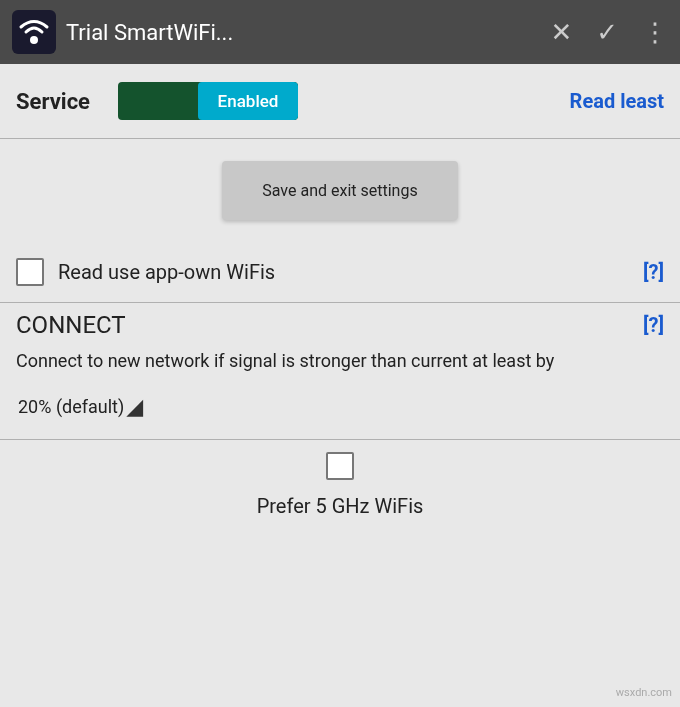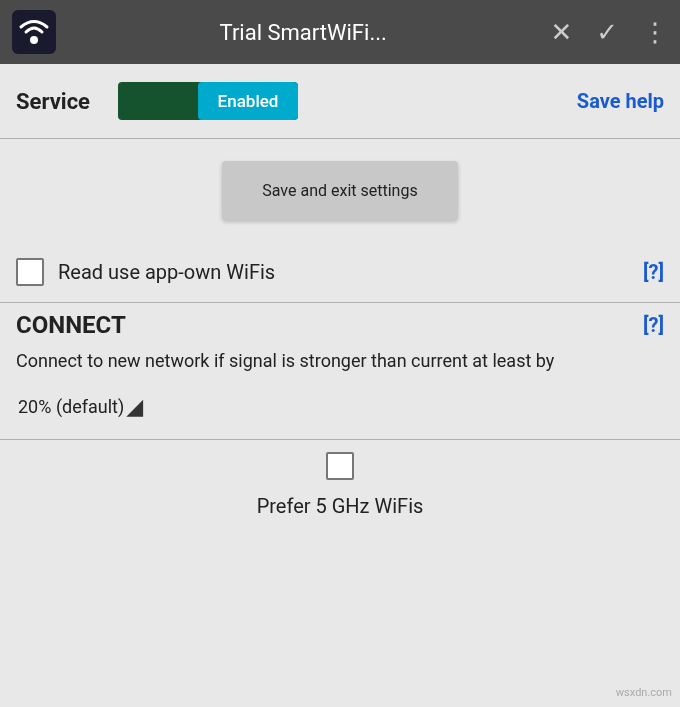--- a/index.html
+++ b/index.html
@@ -27,21 +27,20 @@
       width: 44px;
       height: 44px;
       flex-shrink: 0;
     }
 
     .title-bar-title {
       color: #ffffff;
       font-size: 22px;
       font-weight: 400;
       flex: 1;
-      text-align: center;
     }
 
     .title-bar-actions {
       display: flex;
       align-items: center;
       gap: 24px;
     }
 
     .title-bar-close-icon,
     .title-bar-check-icon,
@@ -180,21 +179,21 @@
 
     .connect-header-row {
       display: flex;
       align-items: center;
       justify-content: space-between;
       margin-bottom: 8px;
     }
 
     .connect-title {
       font-size: 24px;
-      font-weight: 700;
+      font-weight: 400;
       color: #222;
       text-align: right;
     }
 
     .connect-description {
       font-size: 18px;
       color: #222;
       line-height: 1.5;
       margin-bottom: 12px;
     }
@@ -263,21 +262,21 @@
 
 <div class="main-content">
 
   <div class="service-row">
     <span class="service-label">Service</span>
     <div class="toggle-track">
       <div class="toggle-thumb">
         <span class="toggle-thumb-label">Enabled</span>
       </div>
     </div>
-    <span class="read-help-link">Save help</span>
+    <span class="read-help-link">Read least</span>
   </div>
 
   <div class="divider"></div>
 
   <div class="save-button-row">
     <button class="save-button">Save and exit settings</button>
   </div>
 
   <div class="checkbox-row">
     <div class="checkbox-box"></div>

